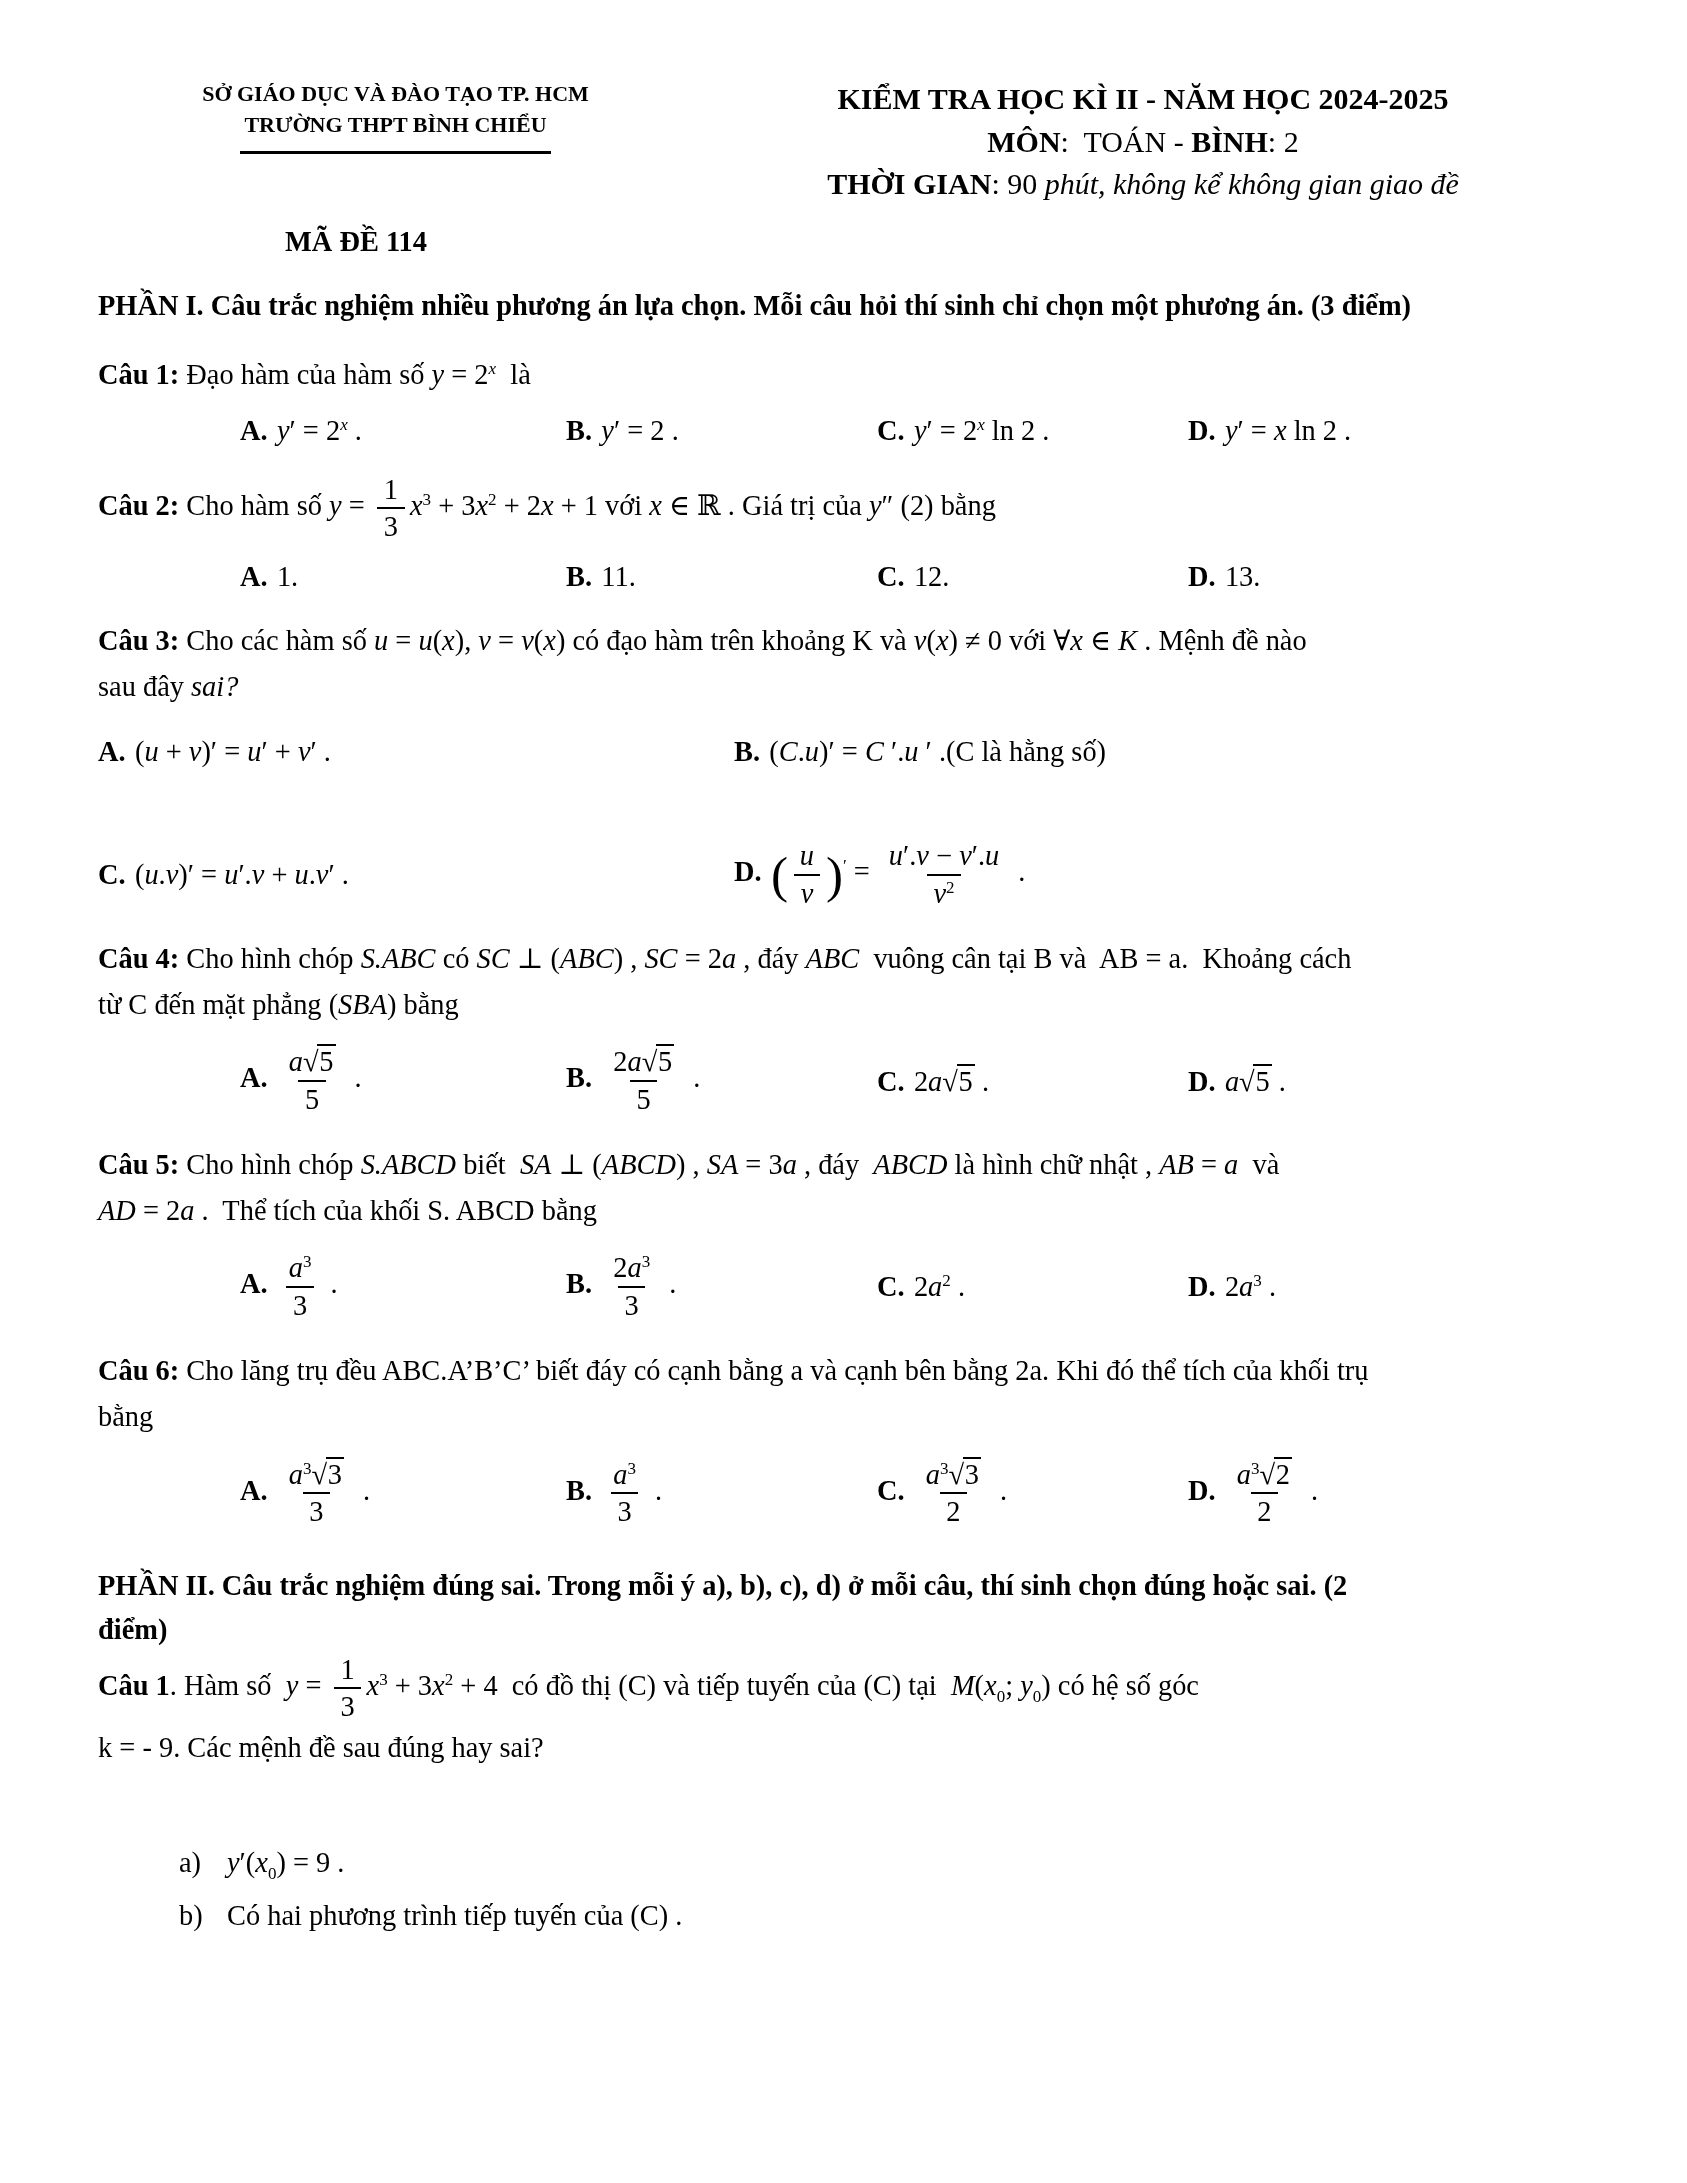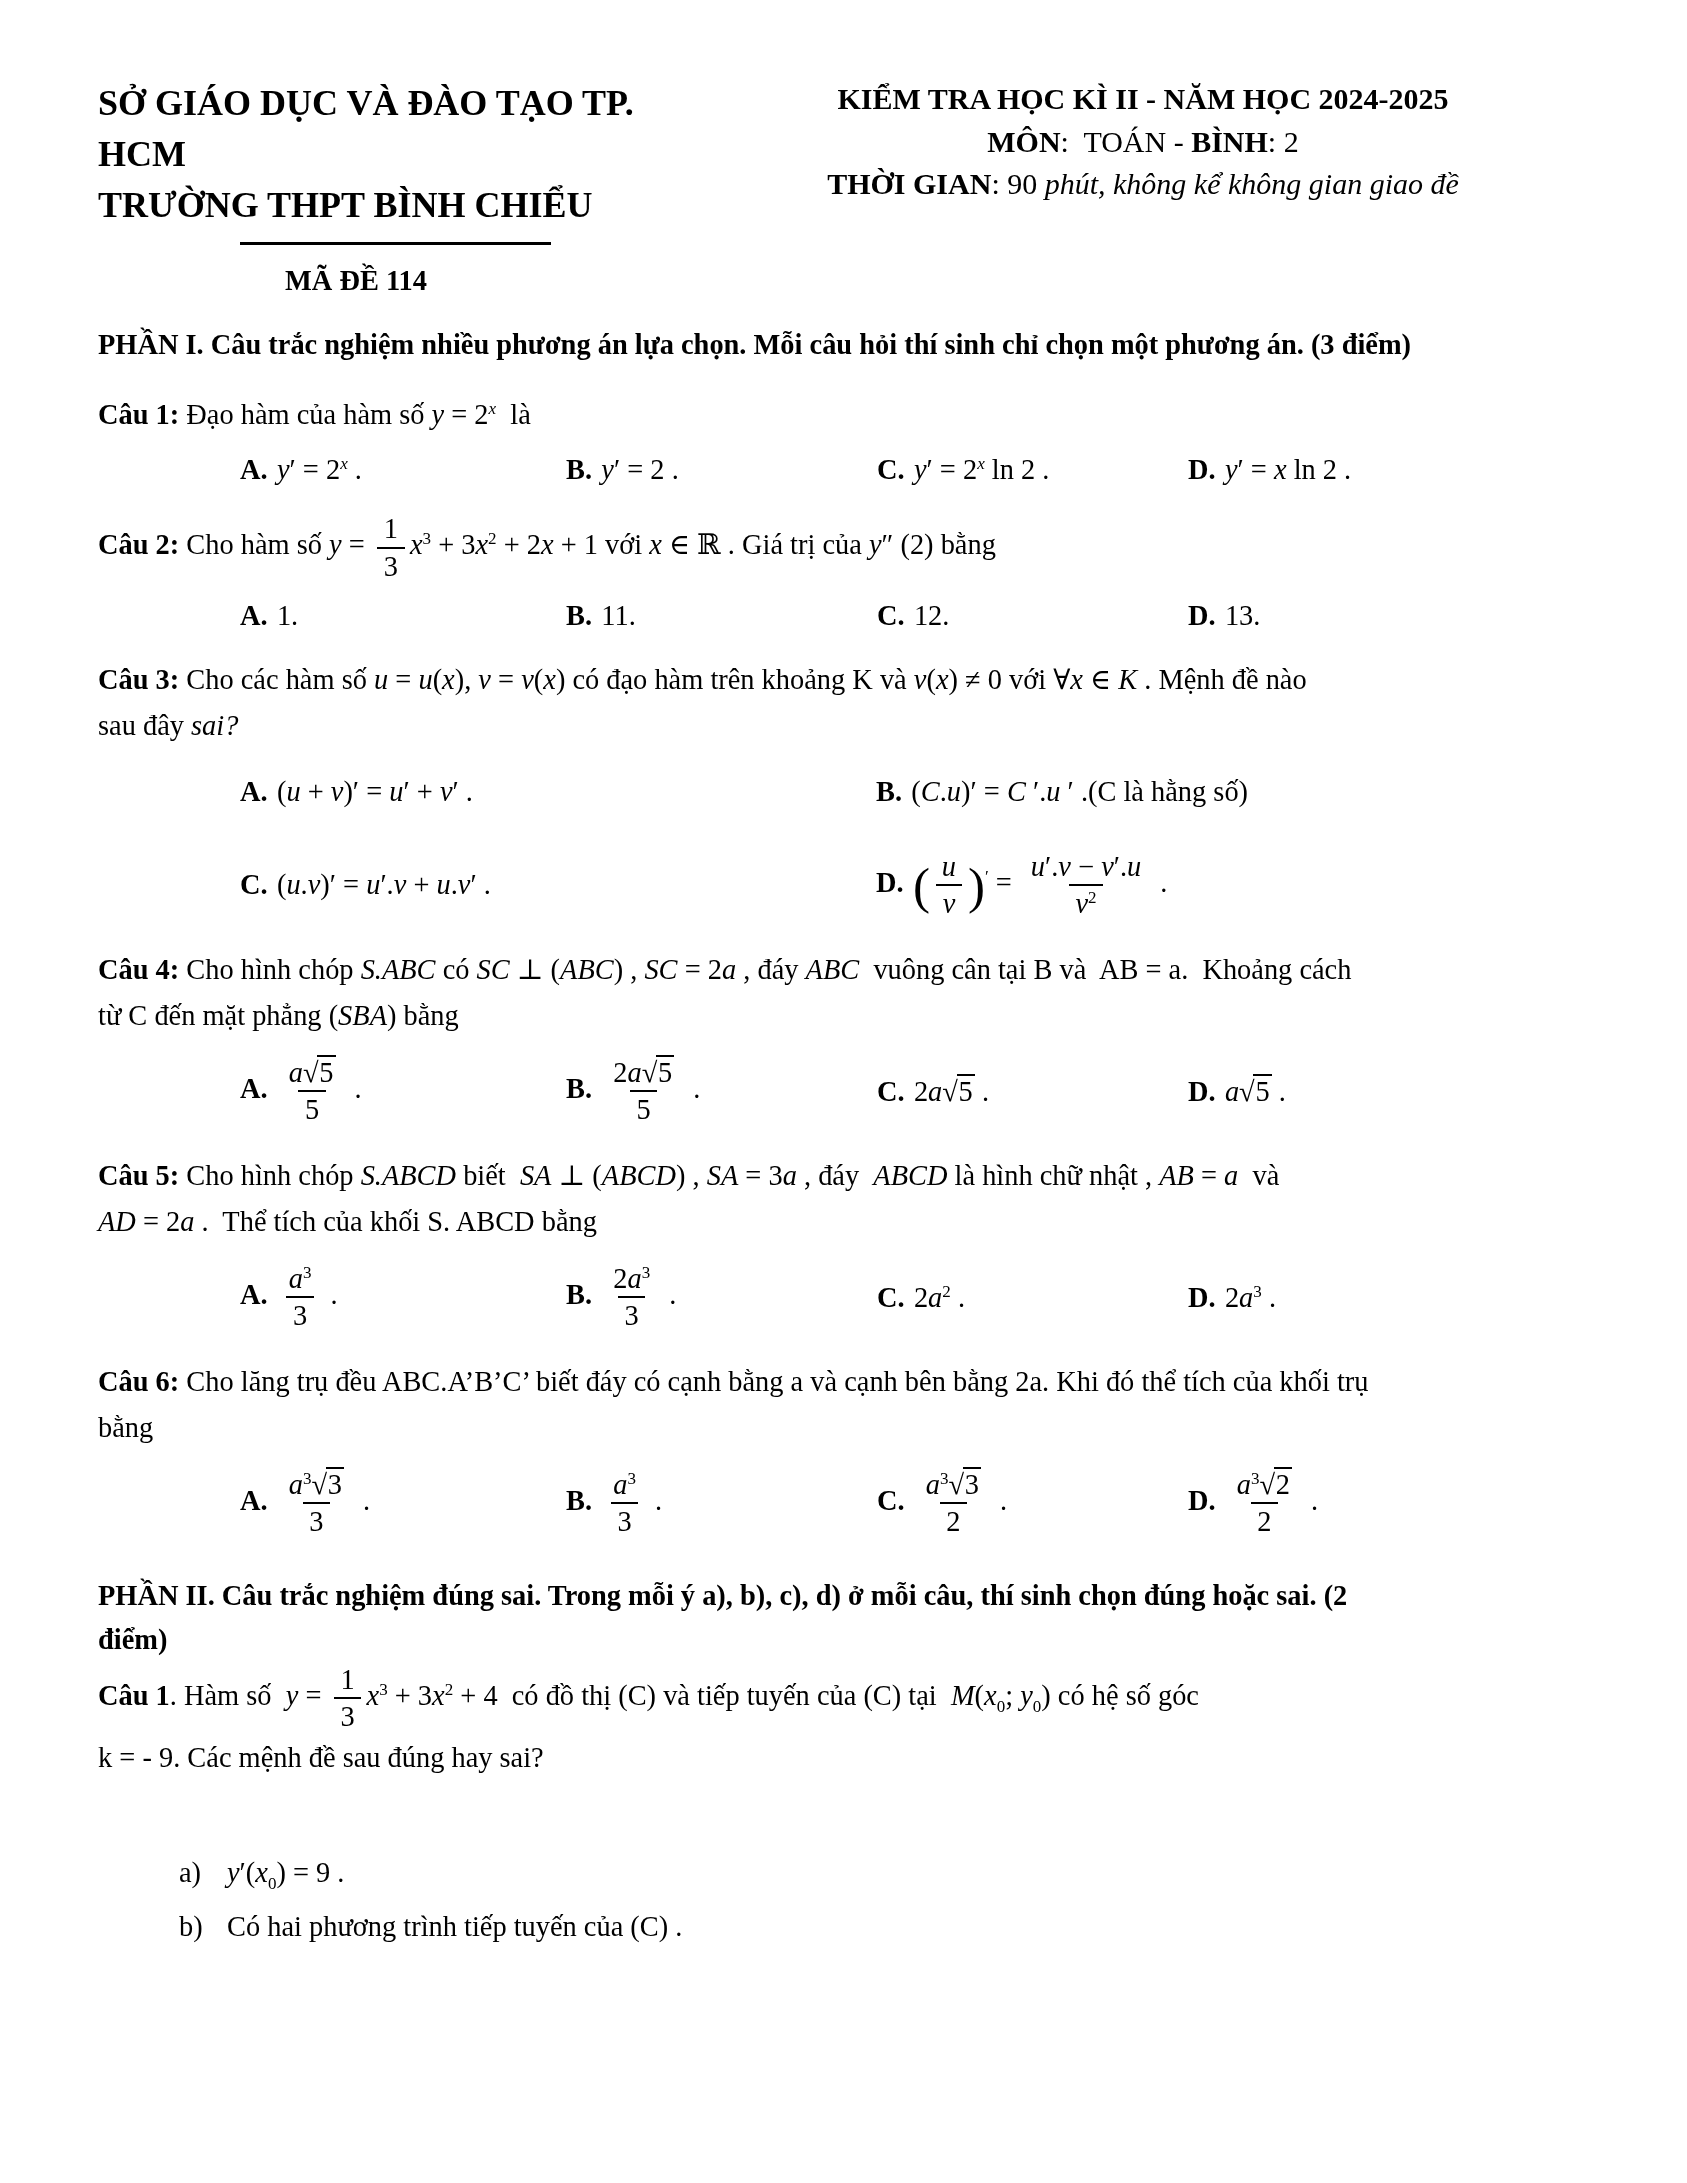--- a/index.html
+++ b/index.html
@@ -6,33 +6,33 @@
   body{
     width:1687px;height:2183px;
     color:#000;
     font-family:"Liberation Serif","DejaVu Serif",serif;
     font-size:28.4px;
     -webkit-font-smoothing:antialiased;
   }
   .page{padding:78px 94px 0 98px;}
   
   .header-row{display:flex;align-items:flex-start;margin-bottom:17px;}
-  .h-left{width:595px;font-weight:bold;font-size:36px;line-height:1.42;}
+  .h-left{width:595px;text-align:center;font-weight:bold;font-size:22px;line-height:1.42;}
   .h-right{flex:1;text-align:center;font-size:30px;line-height:1.42;}
   .underline-bar{width:311px;height:3.3px;background:#000;margin:10.6px auto 0;}
   .exam-code{font-weight:bold;margin:20px 0 27px 187px;}
   
   .p-heading{font-weight:bold;line-height:1.5;}
   .p2-heading{margin-top:34px;line-height:1.55;}
   
   .question{margin-top:25px;}
   .stem{line-height:1.62;}
   .options{margin-top:16px;}
   .options.row4{display:grid;grid-template-columns:326px 311px 311px auto;margin-left:142px;align-items:center;}
-  .options.grid2{display:grid;grid-template-columns:636px auto;row-gap:41px;margin-left:142px;margin-top:26.5px;align-items:center;}
+  .options.grid2{display:grid;grid-template-columns:636px auto;row-gap:70px;margin-top:26.5px;align-items:center;}
   .opt{white-space:nowrap;}
   .opt .lbl{font-weight:bold;margin-right:9.3px;}
   
   .i{font-style:italic;}
   .b{font-weight:bold;}
   .bi{font-weight:normal;font-style:italic;}
   .sup,.supi,.sub{font-size:0.6em;}
   .sup,.supi{vertical-align:super;}
   .supi{font-style:italic;}
   .sub{vertical-align:sub;}

